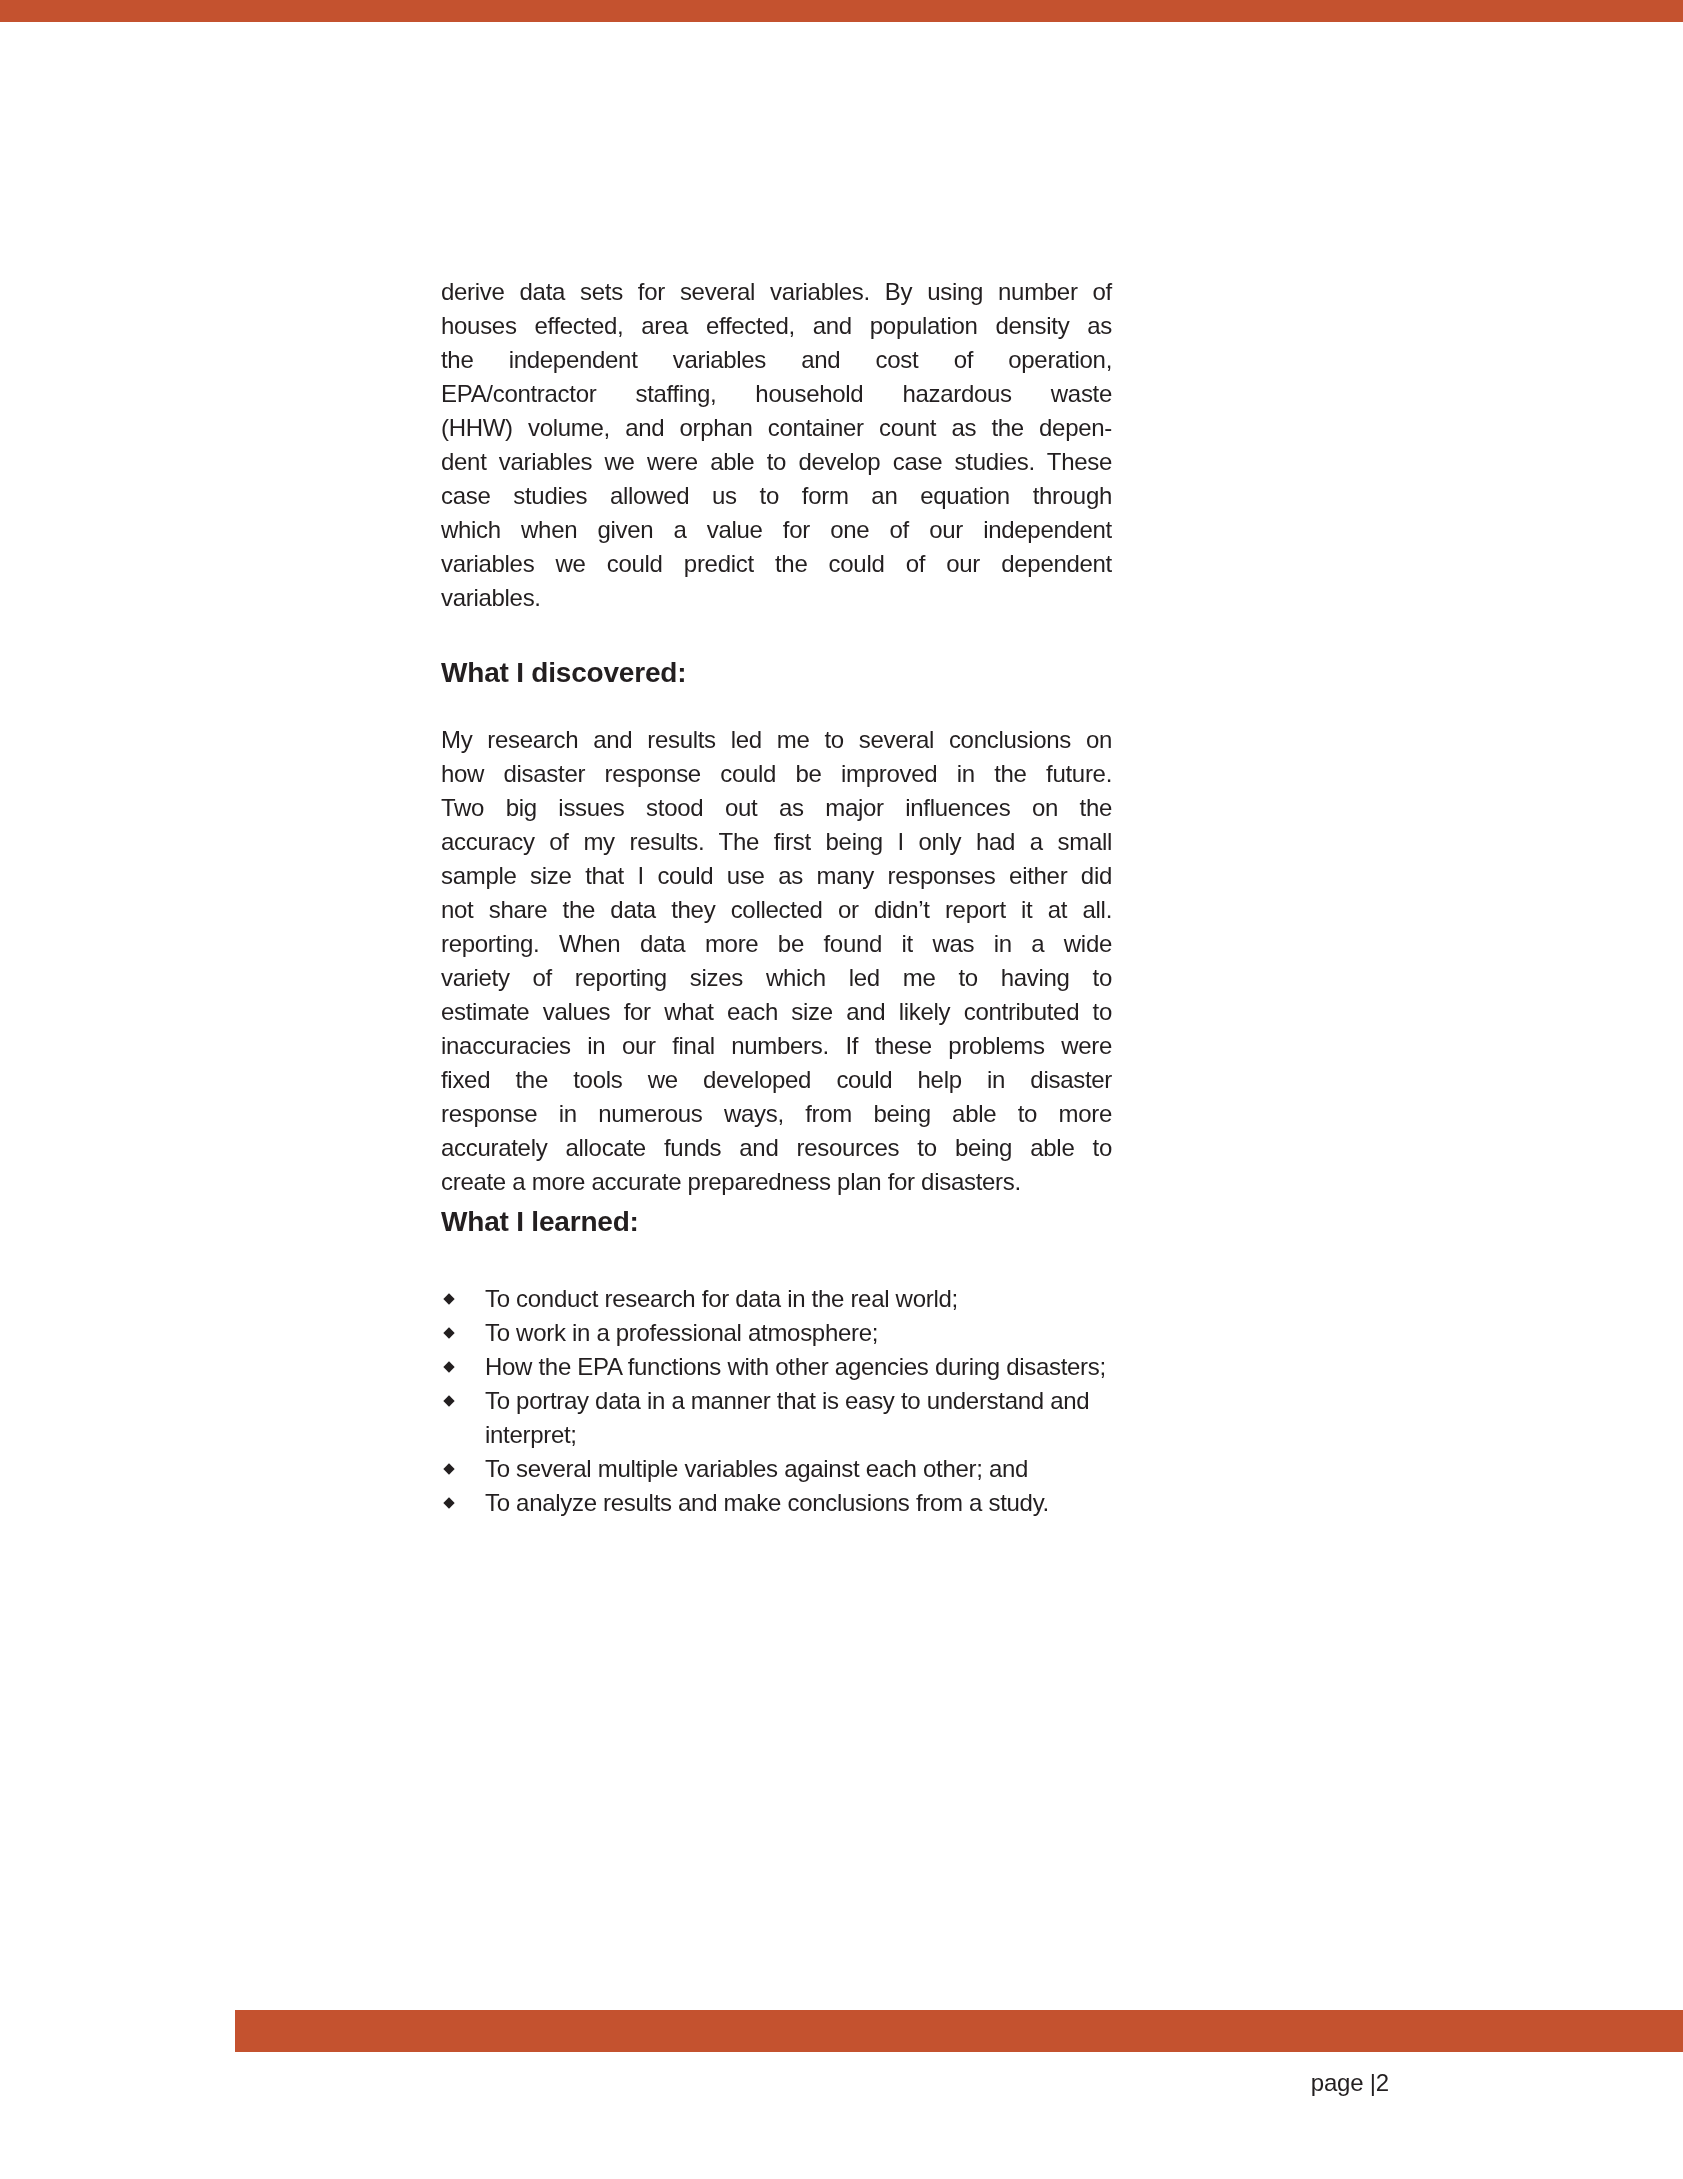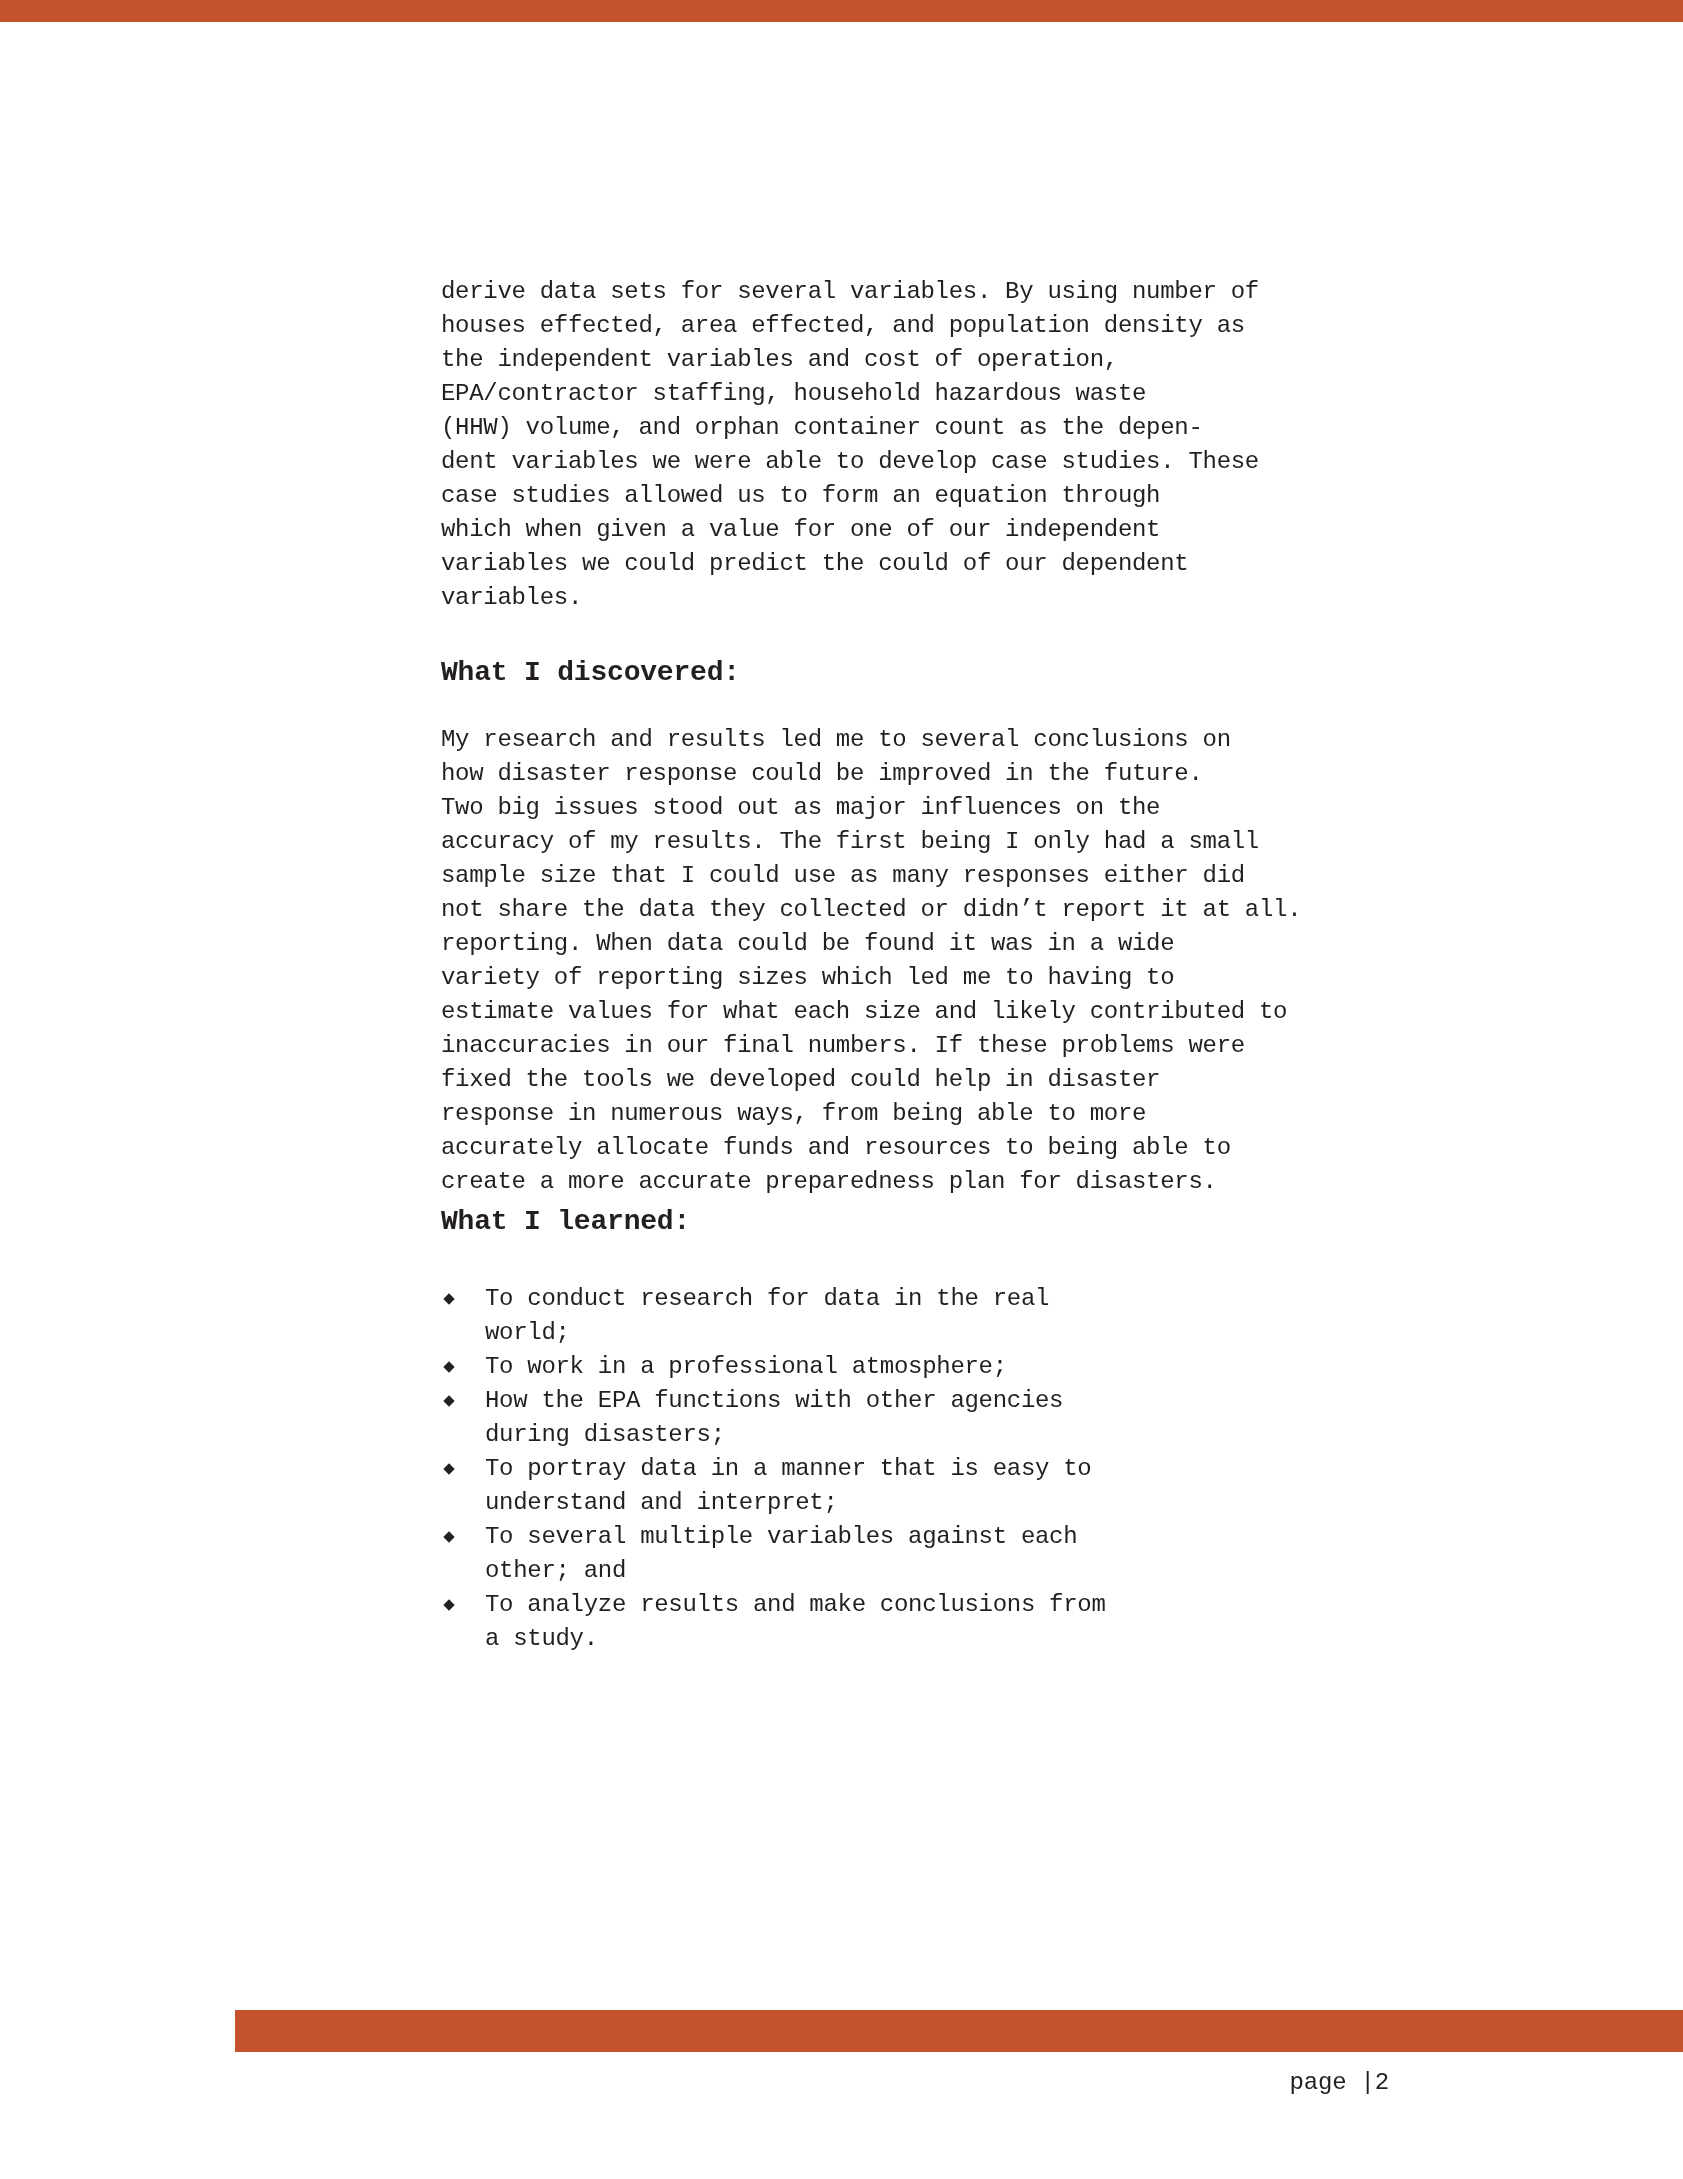--- a/index.html
+++ b/index.html
@@ -1,21 +1,21 @@
 <!DOCTYPE html>
 <html><head>
 <meta charset="utf-8">
 <style>
   html, body { margin: 0; padding: 0; background: #ffffff; }
   .page {
     position: relative;
     width: 1683px;
     height: 2179px;
     background: #ffffff;
-    font-family: Liberation Mono, monospace;
+    font-family: Liberation Sans, sans-serif;
     color: #231f20;
     overflow: hidden;
   }
   .accent-bar {
     position: absolute;
     background: #c4522f;
   }
   .accent-bar.top {
     top: 0; left: 0; right: 0; height: 22px;
   }
@@ -103,21 +103,21 @@
 
     <h2 class="heading discovered">What I discovered:</h2>
 
     <div class="para second">
       <div class="line">My research and results led me to several conclusions on</div>
       <div class="line">how disaster response could be improved in the future.</div>
       <div class="line">Two big issues stood out as major influences on the</div>
       <div class="line">accuracy of my results. The first being I only had a small</div>
       <div class="line">sample size that I could use as many responses either did</div>
       <div class="line">not share the data they collected or didn’t report it at all.</div>
-      <div class="line">reporting. When data could be found it was in a wide</div>
+      <div class="line">reporting. When data more be found it was in a wide</div>
       <div class="line">variety of reporting sizes which led me to having to</div>
       <div class="line">estimate values for what each size and likely contributed to</div>
       <div class="line">inaccuracies in our final numbers. If these problems were</div>
       <div class="line">fixed the tools we developed could help in disaster</div>
       <div class="line">response in numerous ways, from being able to more</div>
       <div class="line">accurately allocate funds and resources to being able to</div>
       <div class="line last">create a more accurate preparedness plan for disasters.</div>
     </div>
 
     <h2 class="heading learned">What I learned:</h2>

